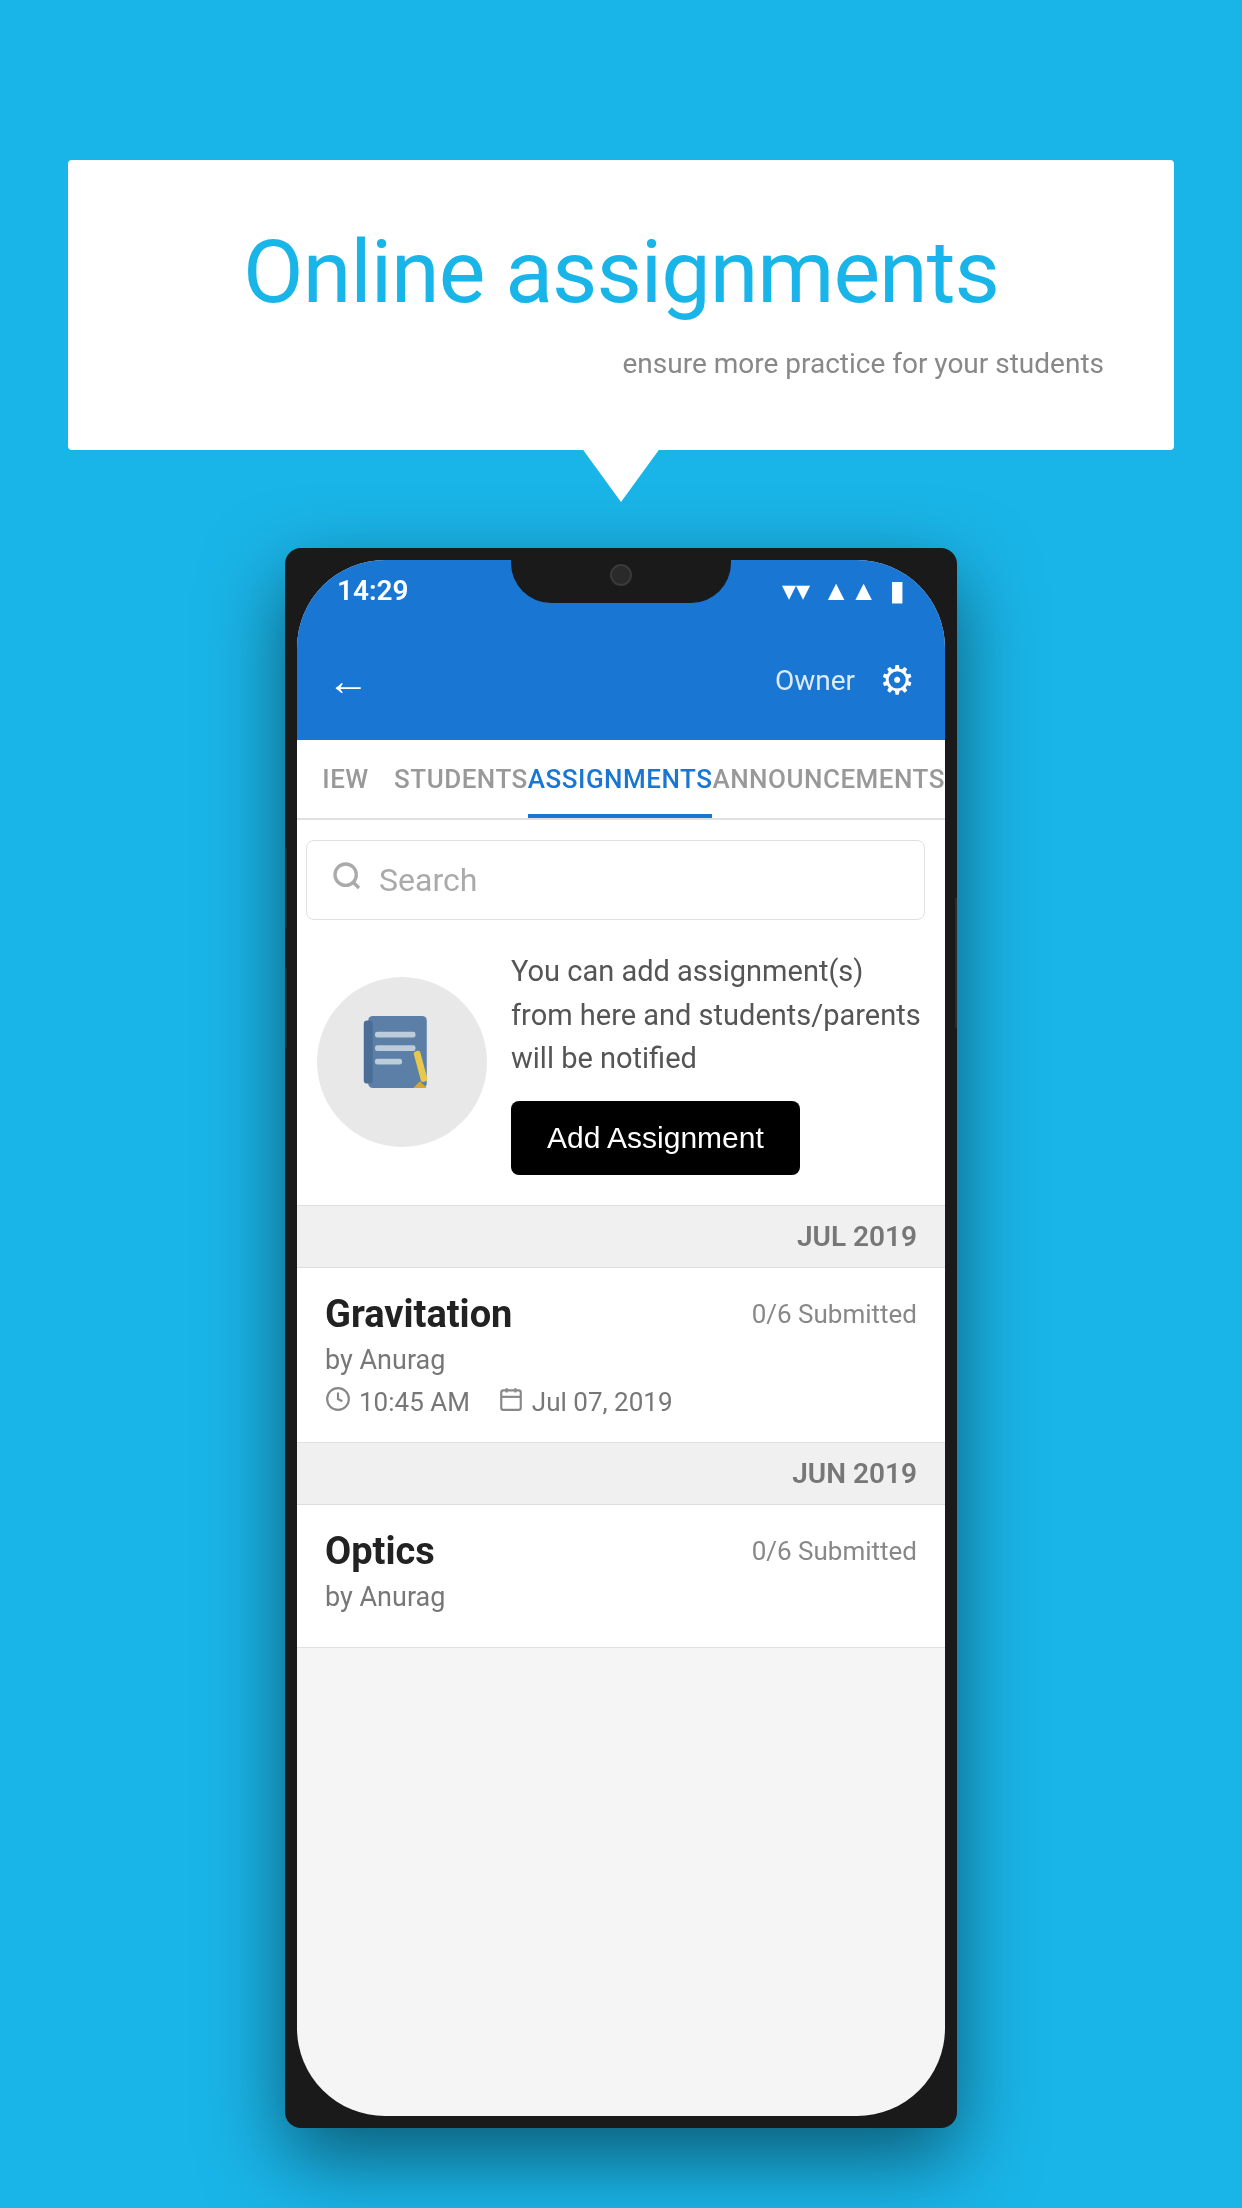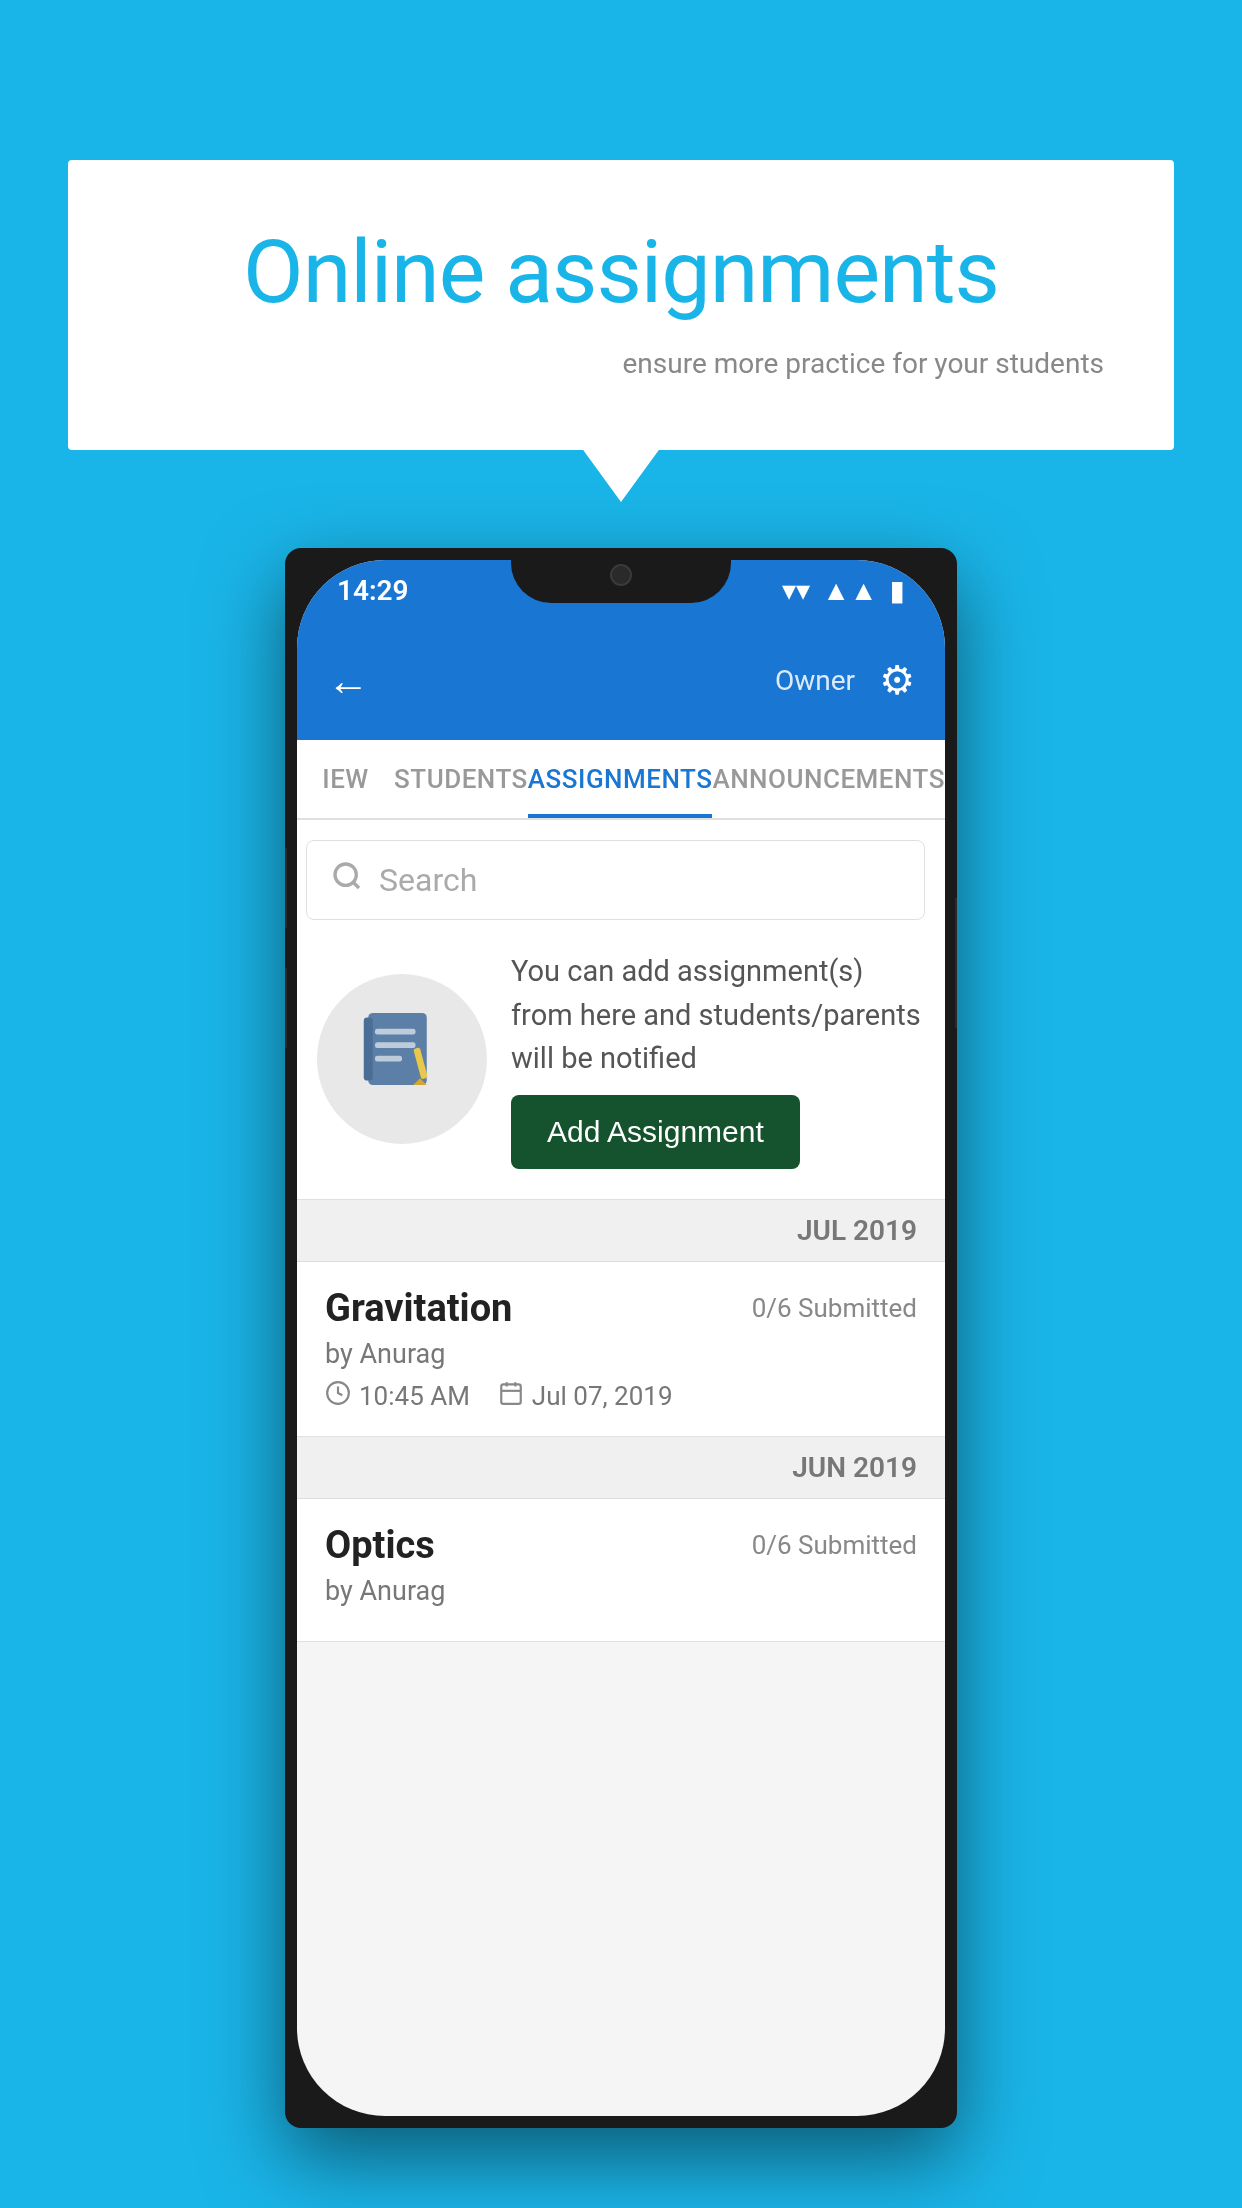--- a/index.html
+++ b/index.html
@@ -229,24 +229,24 @@
     .notebook-icon {
       font-size: 80px;
     }
     .promo-right {
       flex: 1;
     }
     .promo-text {
       font-size: 29px;
       color: #555;
       line-height: 1.5;
-      margin-bottom: 14px;
+      margin-bottom: 20px;
     }
     .add-assignment-btn {
-      background: #14532d;
+      background: #000000;
       color: white;
       border: none;
       border-radius: 8px;
       padding: 20px 36px;
       font-size: 30px;
       font-weight: 500;
       cursor: pointer;
     }
 
     

